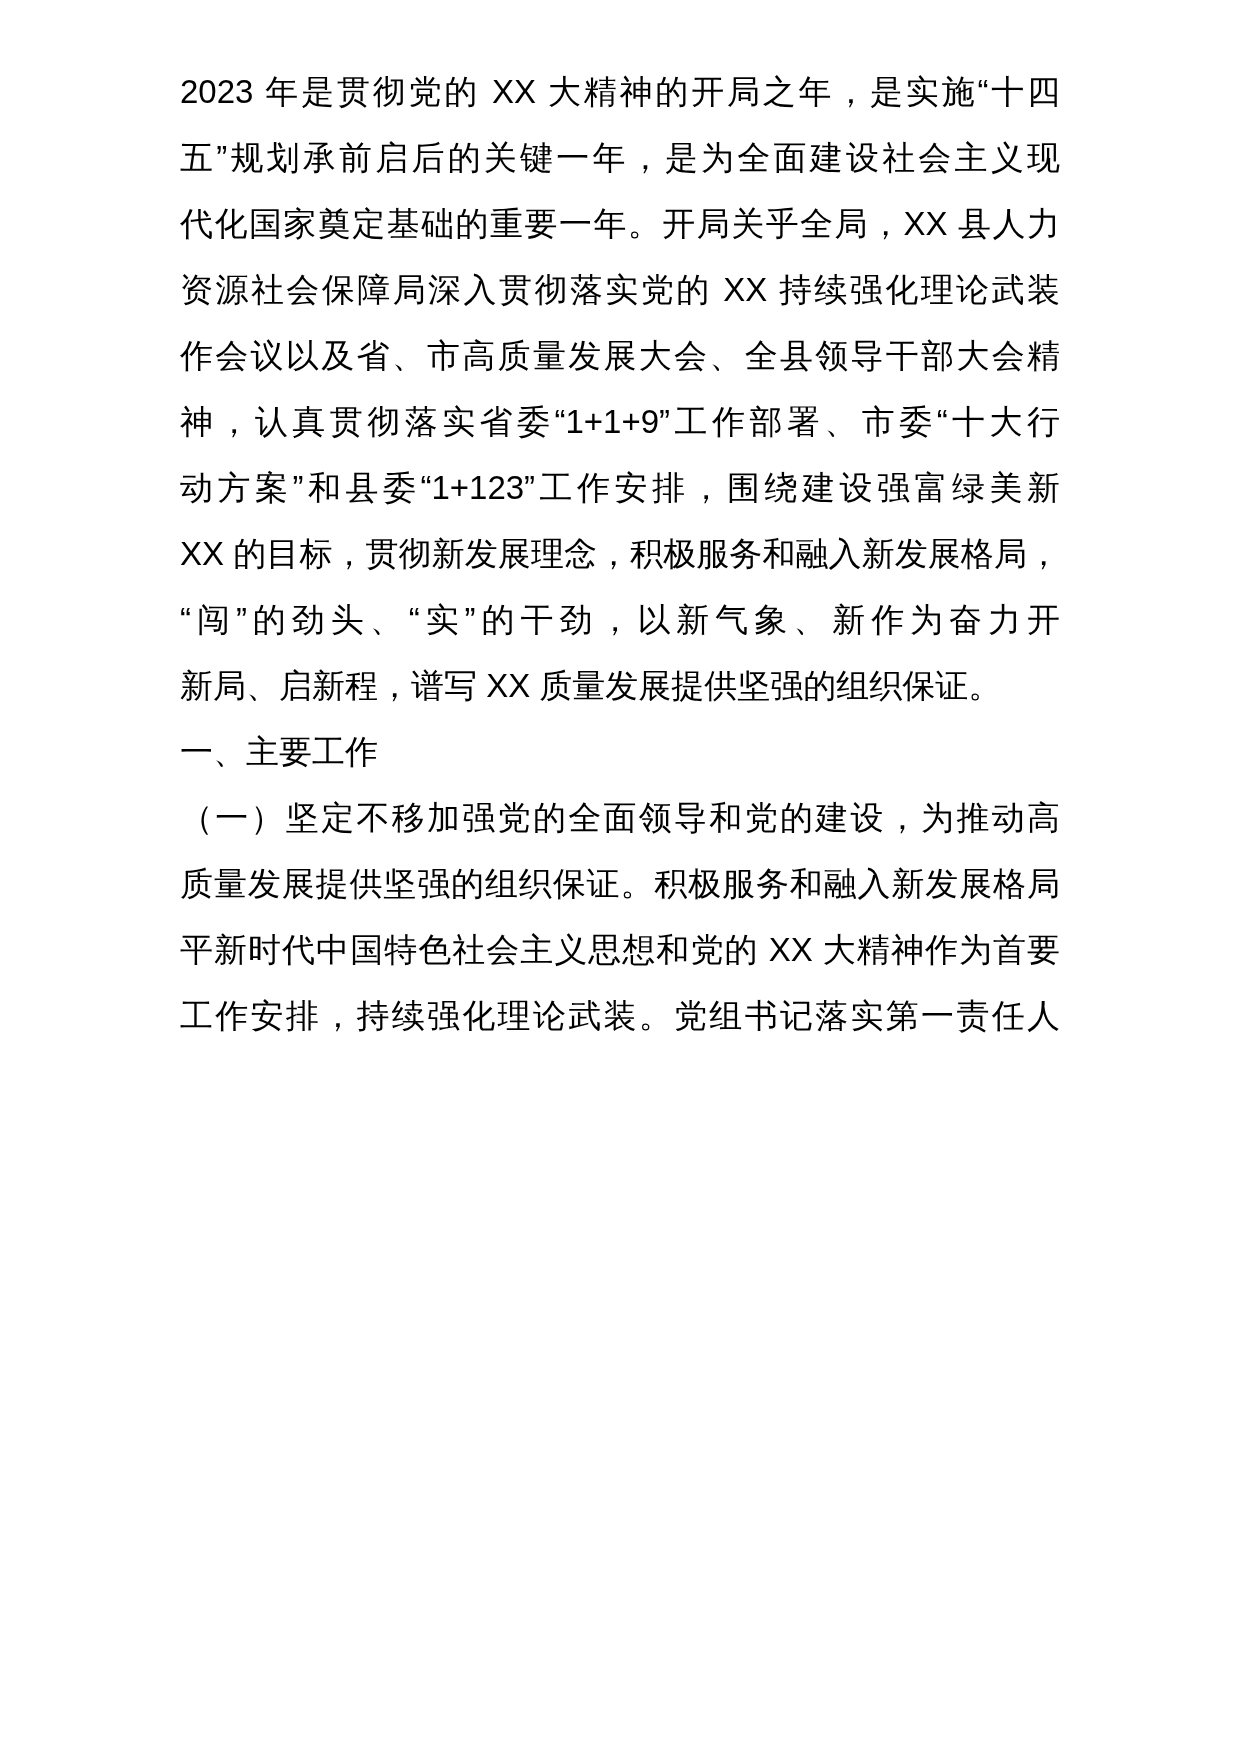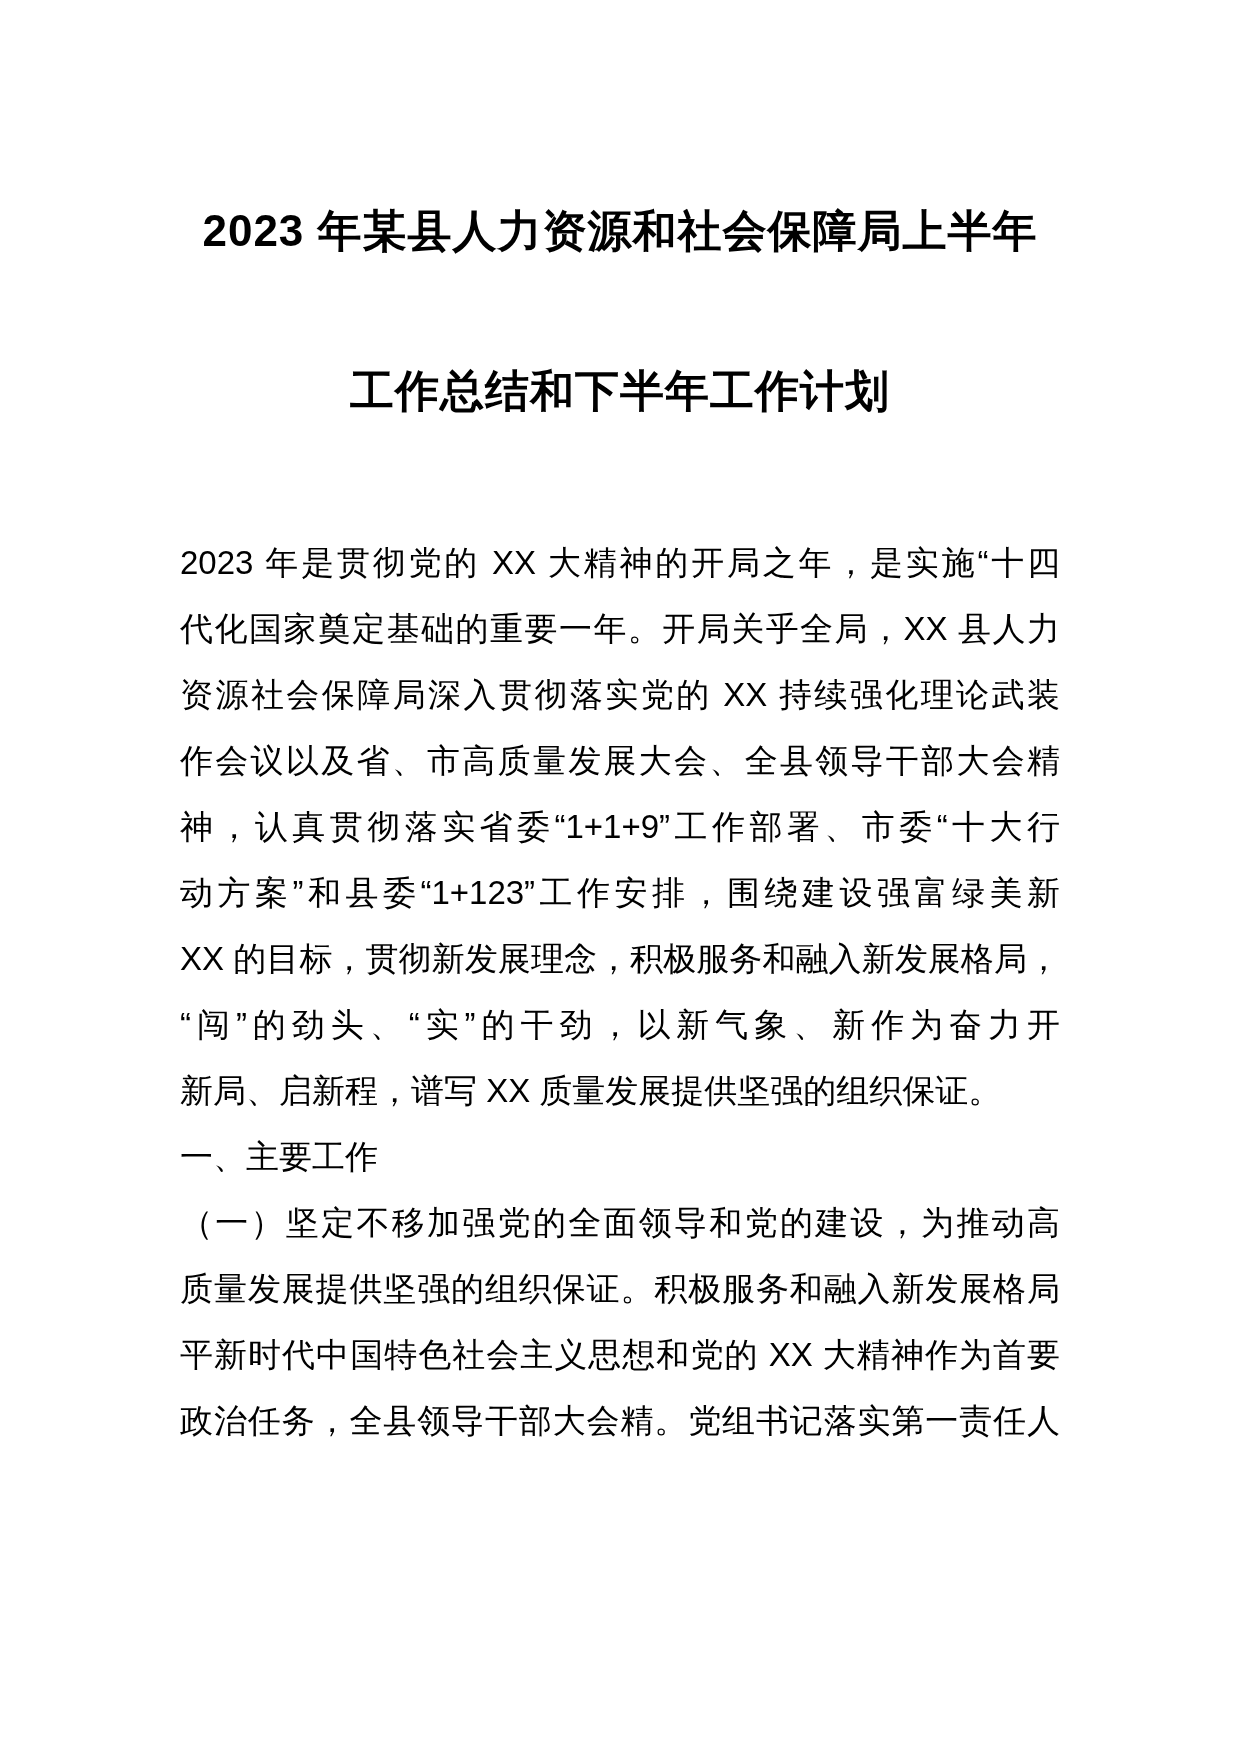--- a/index.html
+++ b/index.html
@@ -39,35 +39,32 @@
     .body-line.para-end {
       -moz-text-align-last: left;
       text-align-last: left;
     }
   </style>
 </head>
 <body>
 
 <div class="page">
 
-  <h1 class="doc-title">
-    <div class="title-line">2023 年某县人力资源和社会保障局上半年</div>
-    <div class="title-line">工作总结和下半年工作计划</div>
-  </h1>
 
   <div class="doc-body">
     <div class="body-line">2023 年是贯彻党的 XX 大精神的开局之年，是实施“十四</div>
+    <div class="body-line">五”规划承前启后的关键一年，是为全面建设社会主义现</div>
     <div class="body-line">代化国家奠定基础的重要一年。开局关乎全局，XX 县人力</div>
     <div class="body-line">资源社会保障局深入贯彻落实党的 XX 持续强化理论武装</div>
     <div class="body-line">作会议以及省、市高质量发展大会、全县领导干部大会精</div>
     <div class="body-line">神，认真贯彻落实省委“1+1+9”工作部署、市委“十大行</div>
     <div class="body-line">动方案”和县委“1+123”工作安排，围绕建设强富绿美新</div>
     <div class="body-line">XX 的目标，贯彻新发展理念，积极服务和融入新发展格局，</div>
     <div class="body-line">“闯”的劲头、“实”的干劲，以新气象、新作为奋力开</div>
     <div class="body-line para-end">新局、启新程，谱写 XX 质量发展提供坚强的组织保证。</div>
     <div class="body-line para-end">一、主要工作</div>
     <div class="body-line">（一）坚定不移加强党的全面领导和党的建设，为推动高</div>
     <div class="body-line">质量发展提供坚强的组织保证。积极服务和融入新发展格局</div>
     <div class="body-line">平新时代中国特色社会主义思想和党的 XX 大精神作为首要</div>
-    <div class="body-line">政治任务，全县领导干部大会精。党组书记落实第一责任人</div>
+    <div class="body-line">工作安排，持续强化理论武装。党组书记落实第一责任人</div>
   </div>
 
 </div>
 
 </body></html>

